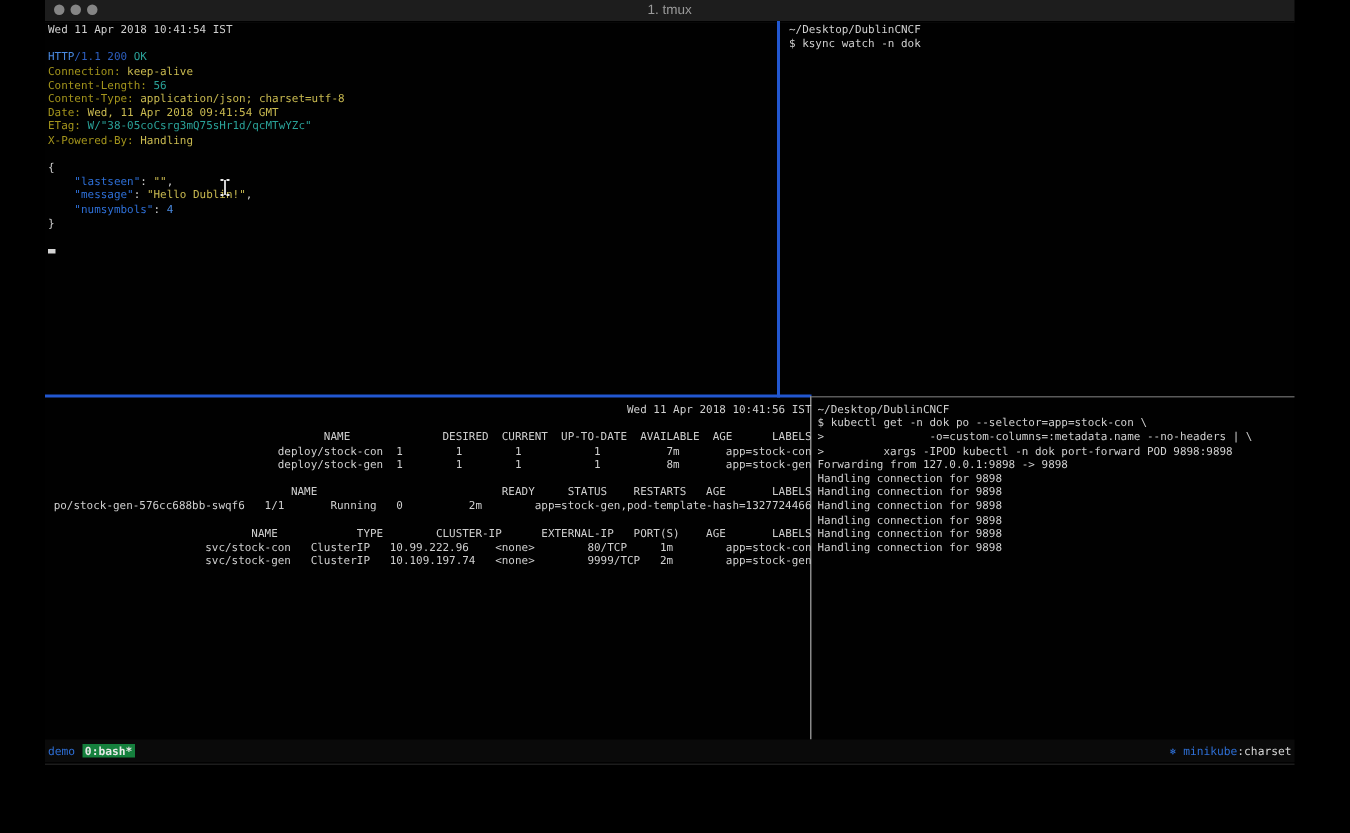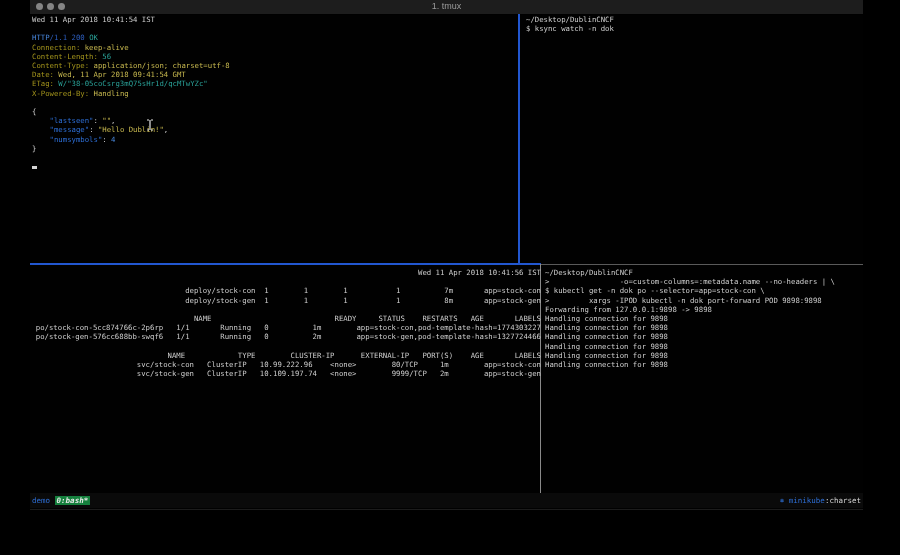--- a/index.html
+++ b/index.html
@@ -35,21 +35,21 @@
   .seg-hn{color:#a3941c;}
   .seg-hv{color:#c9ba50;}
   .seg-k{color:#2e6fd6;}
   .seg-cur{display:inline-block;width:5px;height:3px;background:#d4d4d4;vertical-align:baseline;}
   
   .statusbar{position:absolute;left:0;top:493px;width:833px;height:15px;background:#0a0a0a;
              font-size:7.5px;line-height:15px;}
   .sb-left{position:absolute;left:2px;top:0;white-space:pre;}
   .sb-right{position:absolute;right:2px;top:0;white-space:pre;}
   .sb-blue{color:#2e6fd6;}
-  .sb-win{color:#e8e8e8;font-weight:bold;background:#15803d;padding:0 2px;font-style:italic;}
+  .sb-win{color:#e8e8e8;font-weight:bold;background:#15803d;padding:0 2px;}
   .sb-white{color:#d6d6d6;}
   
   .ibeam{position:absolute;left:116px;top:105px;}
 </style>
 </head>
 <body>
 
 <div class="screen">
   <div class="window">
 
@@ -93,36 +93,36 @@
         </div>
 
       <div class="vborder-active"></div>
       <div class="hborder-active"></div>
       <div class="hborder-inactive"></div>
       <div class="vborder-inactive"></div>
 
       <div class="pane pane-bl">
           <div class="tline"><span class="seg-w">Wed 11 Apr 2018 10:41:56 IST</span></div>
           <div class="tline"></div>
+          <div class="tline"><span class="seg-w">NAME              DESIRED  CURRENT  UP-TO-DATE  AVAILABLE  AGE      LABELS</span></div>
           <div class="tline"><span class="seg-w">deploy/stock-con  1        1        1           1          7m       app=stock-con</span></div>
           <div class="tline"><span class="seg-w">deploy/stock-gen  1        1        1           1          8m       app=stock-gen</span></div>
           <div class="tline"></div>
           <div class="tline"><span class="seg-w">NAME                            READY     STATUS    RESTARTS   AGE       LABELS</span></div>
-          <div class="tline"><span class="seg-w">po/stock-con-5cc874766c-2p6rp   1/1       Running   0          1m        app=stock-con,pod-template-hash=1774303227</span></div>
           <div class="tline"><span class="seg-w">po/stock-gen-576cc688bb-swqf6   1/1       Running   0          2m        app=stock-gen,pod-template-hash=1327724466</span></div>
           <div class="tline"></div>
           <div class="tline"><span class="seg-w">NAME            TYPE        CLUSTER-IP      EXTERNAL-IP   PORT(S)    AGE       LABELS</span></div>
           <div class="tline"><span class="seg-w">svc/stock-con   ClusterIP   10.99.222.96    &lt;none&gt;        80/TCP     1m        app=stock-con</span></div>
           <div class="tline"><span class="seg-w">svc/stock-gen   ClusterIP   10.109.197.74   &lt;none&gt;        9999/TCP   2m        app=stock-gen</span></div>
         </div>
 
       <div class="pane pane-br">
           <div class="tline"><span class="seg-w">~/Desktop/DublinCNCF</span></div>
+          <div class="tline"><span class="seg-w">$ kubectl get -n dok po --selector=app=stock-con \</span></div>
           <div class="tline"><span class="seg-w">&gt;                -o=custom-columns=:metadata.name --no-headers | \</span></div>
-          <div class="tline"><span class="seg-w">$ kubectl get -n dok po --selector=app=stock-con \</span></div>
           <div class="tline"><span class="seg-w">&gt;         xargs -IPOD kubectl -n dok port-forward POD 9898:9898</span></div>
           <div class="tline"><span class="seg-w">Forwarding from 127.0.0.1:9898 -&gt; 9898</span></div>
           <div class="tline"><span class="seg-w">Handling connection for 9898</span></div>
           <div class="tline"><span class="seg-w">Handling connection for 9898</span></div>
           <div class="tline"><span class="seg-w">Handling connection for 9898</span></div>
           <div class="tline"><span class="seg-w">Handling connection for 9898</span></div>
           <div class="tline"><span class="seg-w">Handling connection for 9898</span></div>
           <div class="tline"><span class="seg-w">Handling connection for 9898</span></div>
         </div>
 

